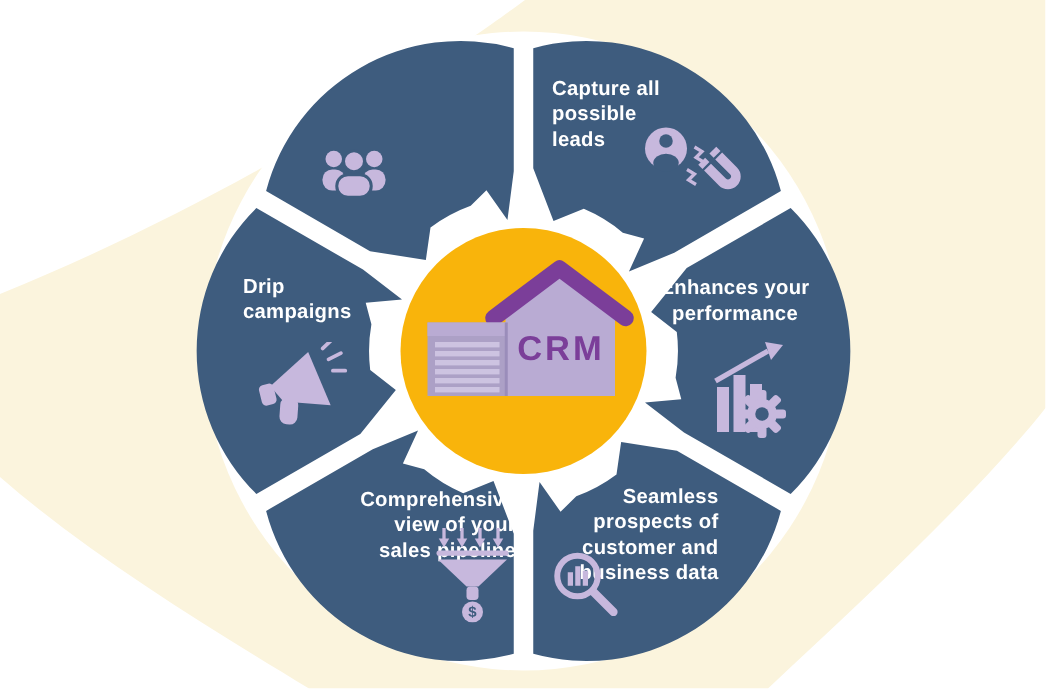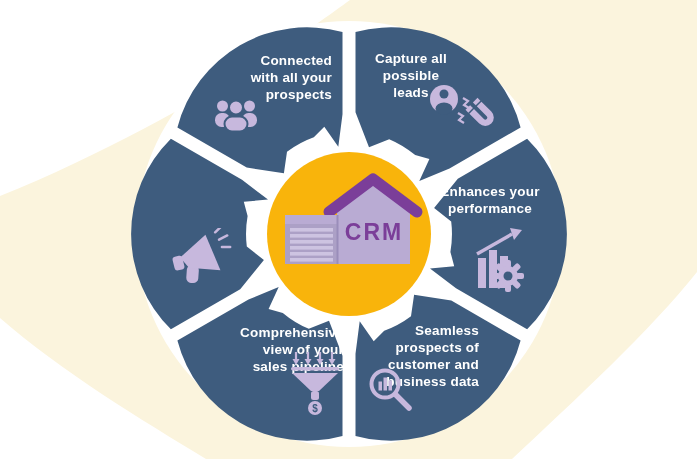--- a/index.html
+++ b/index.html
@@ -66,35 +66,34 @@
           <rect class="stripe" x="290" y="240" width="43" height="3.6"></rect>
           <rect class="stripe" x="290" y="246" width="43" height="3.6"></rect>
           <rect class="stripe" x="290" y="252" width="43" height="3.6"></rect>
           <rect class="stripe" x="290" y="258" width="43" height="3.6"></rect>
         </g>
         <text class="crm" x="374" y="240" text-anchor="middle">CRM</text>
       </g>
     </g>
   </svg>
 
-  <div class="lbl" style="left:206px;top:52px;width:126px;text-align:right;">Connected
-with all your
-prospects</div>
-  <div class="lbl" style="left:356px;top:50px;width:110px;text-align:center;">Capture all
+  <div class="lbl" style="left:368px;top:50px;width:110px;text-align:left;">Capture all
 possible
 leads</div>
   <div class="lbl" style="left:430px;top:183px;width:120px;text-align:center;">Enhances your
 performance</div>
   <div class="lbl" style="left:359px;top:322px;width:120px;text-align:right;">Seamless
 prospects of
 customer and
 business data</div>
   <div class="lbl" style="left:212px;top:324px;width:132px;text-align:right;">Comprehensive
 view of your
 sales pipeline</div>
+  <div class="lbl" style="left:162px;top:182px;width:100px;text-align:left;">Drip
+campaigns</div>
 
   <svg class="ic" style="left:214px;top:97px;" width="44" height="35" viewBox="0 0 44 35">
     <g class="lav">
       <circle cx="8.5" cy="9" r="5.5"></circle>
         <rect x="1" y="16" width="15" height="14" rx="6.5"></rect>
       <circle cx="35.5" cy="9" r="5.5"></circle>
         <rect x="28" y="16" width="15" height="14" rx="6.5"></rect>
       <circle class="bstroke" cx="22" cy="10.5" r="7" stroke-width="2"></circle>
       <rect class="bstroke" x="10.5" y="19.5" width="23" height="15" rx="7.5" stroke-width="2"></rect>
     </g>

